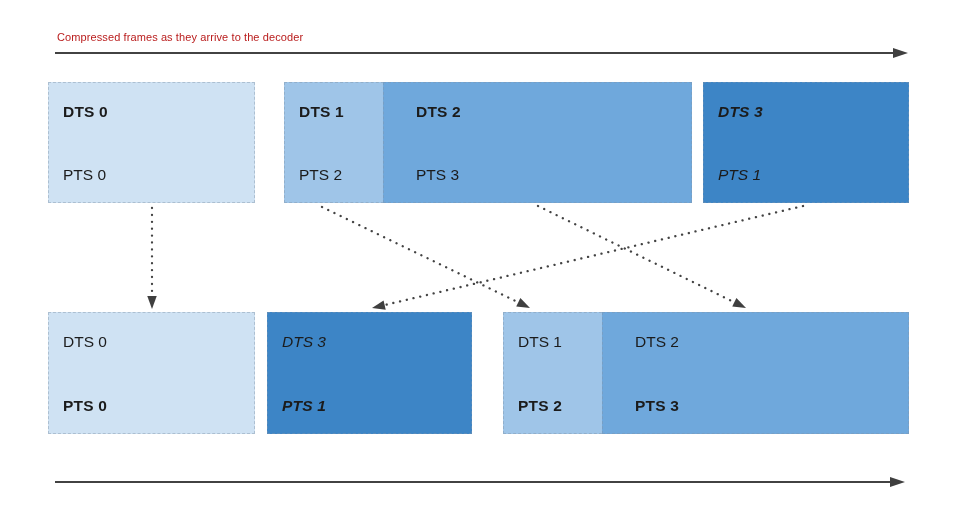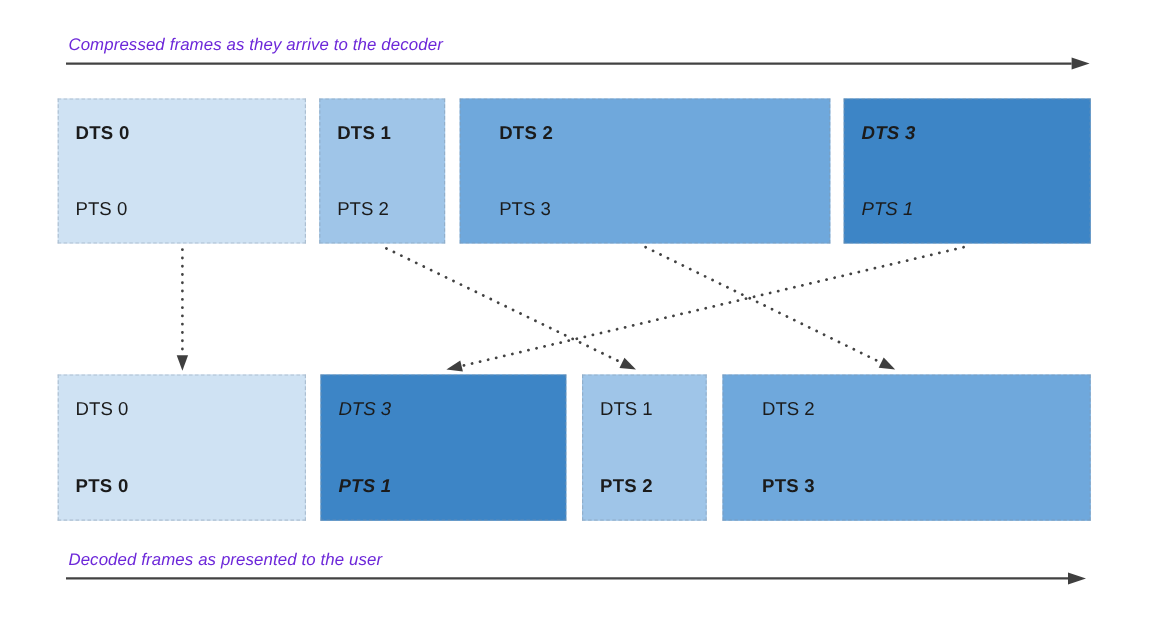--- a/index.html
+++ b/index.html
@@ -1,36 +1,36 @@
 <!DOCTYPE html>
 <html><head>
 <meta charset="utf-8">
 <style>
   html,body{margin:0;padding:0;background:#ffffff;}
   body{font-family:"Liberation Sans","DejaVu Sans",sans-serif;color:#212121;}
   .canvas{
     position:relative;width:963px;height:523px;background:#ffffff;overflow:hidden;
   }
   .caption{
-    position:absolute;font-size:14px;line-height:20px;color:#6d28d9;letter-spacing:0.1px;font-style:italic;
+    position:absolute;font-size:11px;line-height:20px;color:#b91c1c;letter-spacing:0.1px;
   }
   .arrow-layer{
     position:absolute;left:0;top:0;width:963px;height:523px;pointer-events:none;
   }
   .solid-line{stroke:#424242;stroke-width:2;fill:none;}
   .dotted-line{stroke:#424242;stroke-width:2.3;fill:none;stroke-dasharray:0.1 6.8;stroke-linecap:round;}
   .arrow-head{fill:#3f3f3f;stroke:none;}
   .frame{
     position:absolute;box-sizing:border-box;display:flex;flex-direction:column;
     justify-content:space-between;padding:21px 14px 19px 14px;
     border:1px dashed rgba(130,150,170,0.45);
   }
   .frame span{font-size:15.5px;line-height:16px;color:#1b1b1b;white-space:nowrap;}
   .c0{background:#cfe2f3;}
-  .c1{background:#9fc5e8;}
+  .c1{background:#9fc5e8;margin-left:18px;}
   .c2{background:#6fa8dc;padding-left:32px;}
   .c3{background:#3d85c6;font-style:italic;}
   .row-top .dts{font-weight:700;letter-spacing:0.2px;}
   .row-bottom .pts{font-weight:700;letter-spacing:0.2px;}
 </style>
 </head>
 <body>
 
 <div class="canvas">
 
@@ -67,21 +67,20 @@
     <div class="frame c1 row-bottom" style="left:485px;top:312px;width:104px;height:122px;">
       <span class="dts">DTS 1</span>
       <span class="pts">PTS 2</span>
     </div>
     <div class="frame c2 row-bottom" style="left:602px;top:312px;width:307px;height:122px;">
       <span class="dts">DTS 2</span>
       <span class="pts">PTS 3</span>
     </div>
   </div>
 
-  <div class="caption" style="left:57px;top:456px;">Decoded frames as presented to the user</div>
 
   <svg class="arrow-layer" width="963" height="523" viewBox="0 0 963 523" xmlns="http://www.w3.org/2000/svg">
       <line x1="55" y1="53" x2="893" y2="53" class="solid-line"></line>
       <polygon points="908,53 893,58 893,48" class="arrow-head"></polygon>
       <line x1="55" y1="482" x2="890" y2="482" class="solid-line"></line>
       <polygon points="905,482 890,487 890,477" class="arrow-head"></polygon>
       <line x1="152" y1="208" x2="152" y2="296" class="dotted-line"></line>
       <polygon points="152,309 147.25,296 156.75,296" class="arrow-head"></polygon>
       <line x1="322" y1="207" x2="518.3057627168138" y2="302.321548242299" class="dotted-line"></line>
       <polygon points="530,308 516.2309438053461,306.59444263423245 520.3805816282814,298.04865385036555" class="arrow-head"></polygon>

